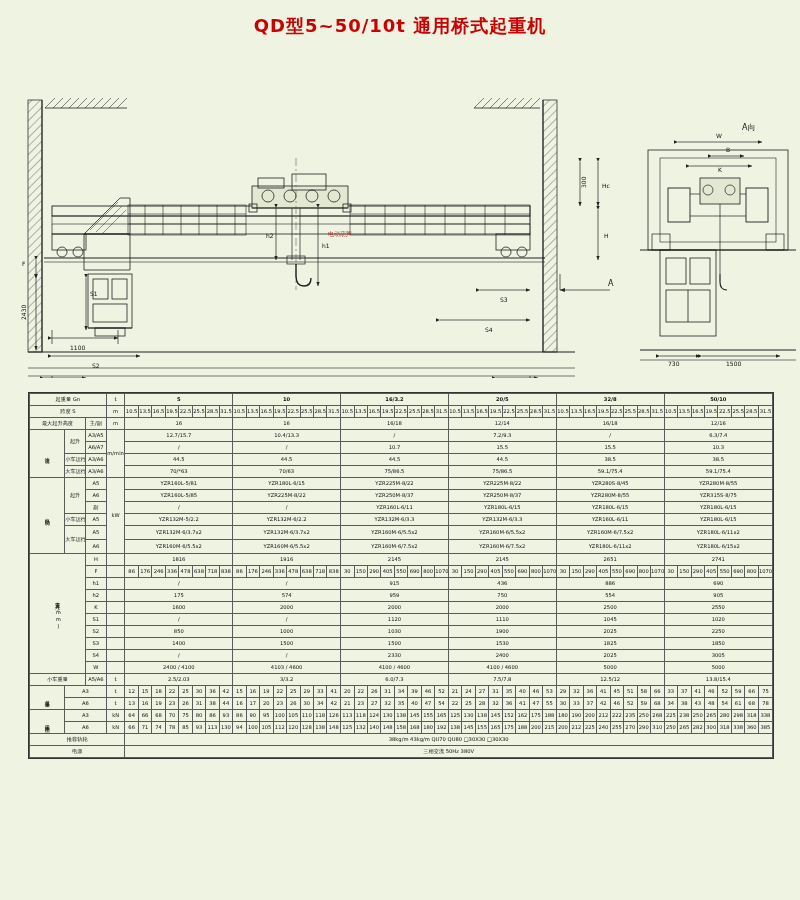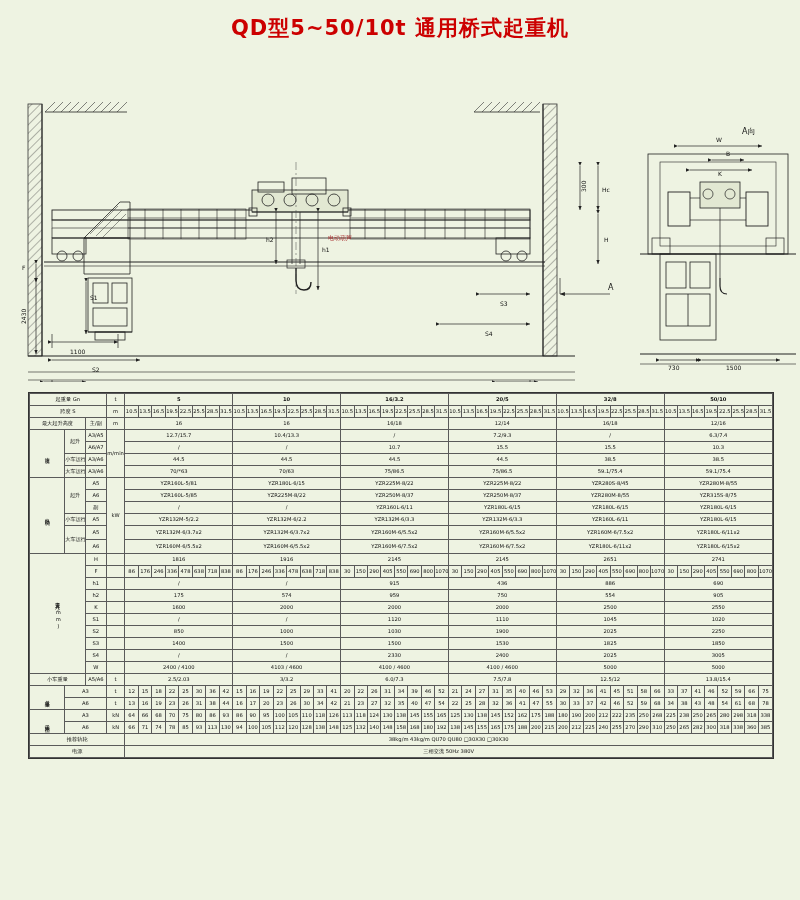--- a/index.html
+++ b/index.html
@@ -8,21 +8,21 @@
     background:#eef3e2;
     font-family:"Liberation Sans", sans-serif;
     color:#111;
     overflow:hidden;
   }
   .page{position:relative;width:800px;height:900px;}
 
   
   .title{
     text-align:center;
-    font-size:21px;
+    font-size:18px;
     font-weight:bold;
     color:#cc0000;
     letter-spacing:1px;
     padding-top:14px;
     font-family:"DejaVu Sans", sans-serif;
   }
 
   
   .drawing{
     position:relative;

